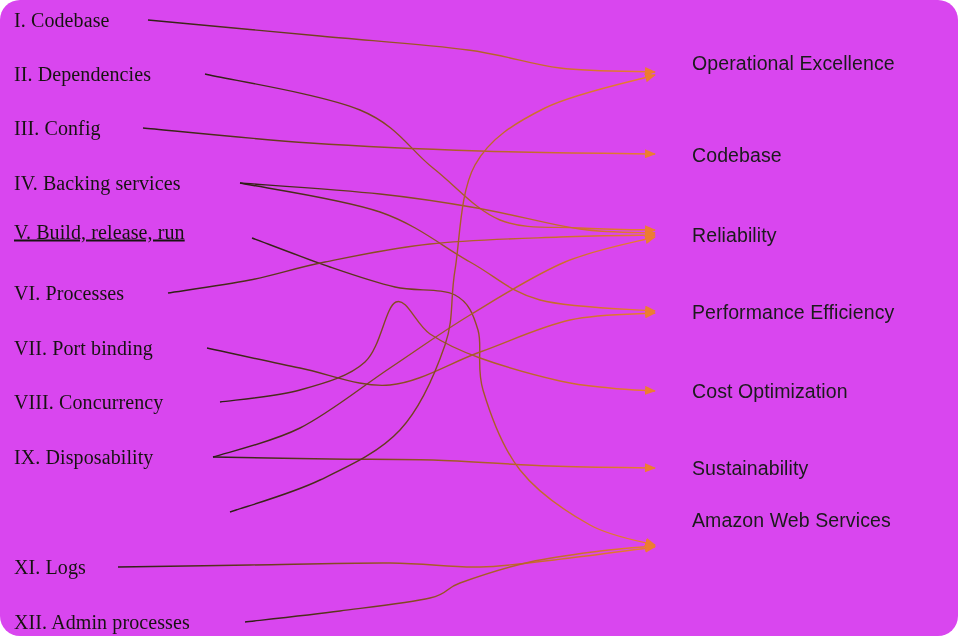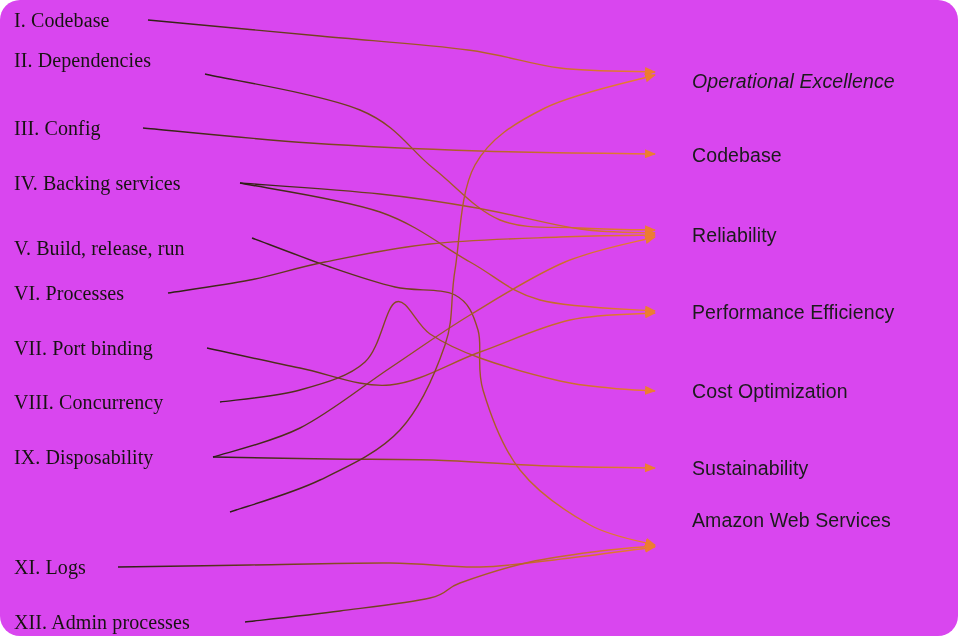--- a/index.html
+++ b/index.html
@@ -108,30 +108,30 @@
       <path d="M168,293 C181.7,290.8 223.8,285.2 250,280 C276.2,274.8 295.0,268.0 325,262 C355.0,256.0 390.8,248.2 430,244 C469.2,239.8 522.5,238.5 560,237 C597.5,235.5 639.2,235.3 655,235" fill="none" stroke="url(#edgegrad6)" stroke-width="1.4" marker-end="url(#arrowhead)"></path>
       <path d="M207,348 C222.5,351.3 269.5,361.8 300,368 C330.5,374.2 360.0,387.7 390,385 C420.0,382.3 450.0,362.8 480,352 C510.0,341.2 540.8,326.5 570,320 C599.2,313.5 640.8,314.2 655,313" fill="none" stroke="url(#edgegrad7)" stroke-width="1.4" marker-end="url(#arrowhead)"></path>
       <path d="M220,402 C233.3,400.0 275.8,396.7 300,390 C324.2,383.3 349.0,376.7 365,362 C381.0,347.3 385.2,306.7 396,302 C406.8,297.3 416.0,324.7 430,334 C444.0,343.3 458.3,350.2 480,358 C501.7,365.8 538.3,376.0 560,381 C581.7,386.0 594.2,386.3 610,388 C625.8,389.7 647.5,390.5 655,391" fill="none" stroke="url(#edgegrad8)" stroke-width="1.4" marker-end="url(#arrowhead)"></path>
       <path d="M213,457 C227.5,452.2 270.5,442.8 300,428 C329.5,413.2 361.7,386.8 390,368 C418.3,349.2 440.8,332.7 470,315 C499.2,297.3 534.2,275.0 565,262 C595.8,249.0 640.0,241.2 655,237" fill="none" stroke="url(#edgegrad9)" stroke-width="1.4" marker-end="url(#arrowhead)"></path>
       <path d="M213,457 C232.5,457.3 293.3,458.5 330,459 C366.7,459.5 396.3,458.8 433,460 C469.7,461.2 513.0,464.7 550,466 C587.0,467.3 637.5,467.7 655,468" fill="none" stroke="url(#edgegrad10)" stroke-width="1.4" marker-end="url(#arrowhead)"></path>
       <path d="M230,512 C245.0,506.7 291.7,493.7 320,480 C348.3,466.3 379.2,452.5 400,430 C420.8,407.5 435.8,371.7 445,345 C454.2,318.3 450.0,300.0 455,270 C460.0,240.0 460.0,192.0 475,165 C490.0,138.0 515.0,123.0 545,108 C575.0,93.0 636.7,80.5 655,75" fill="none" stroke="url(#edgegrad11)" stroke-width="1.4" marker-end="url(#arrowhead)"></path>
       <path d="M118,567 C140.0,566.7 204.7,565.7 250,565 C295.3,564.3 351.7,562.7 390,563 C428.3,563.3 450.0,567.8 480,567 C510.0,566.2 540.8,561.3 570,558 C599.2,554.7 640.8,548.8 655,547" fill="none" stroke="url(#edgegrad12)" stroke-width="1.4" marker-end="url(#arrowhead)"></path>
       <path d="M245,622 C260.8,620.2 309.2,615.0 340,611 C370.8,607.0 410.0,602.7 430,598 C450.0,593.3 443.3,589.0 460,583 C476.7,577.0 506.7,567.3 530,562 C553.3,556.7 579.2,553.7 600,551 C620.8,548.3 645.8,546.8 655,546" fill="none" stroke="url(#edgegrad13)" stroke-width="1.4" marker-end="url(#arrowhead)"></path>
     </svg>
 <div class="left-label" style="top: 20px; color: rgb(23, 19, 17);">I. Codebase</div>
-    <div class="left-label" style="top: 60px; color: rgb(23, 19, 17);">II. Dependencies</div>
+    <div class="left-label" style="top: 74px; color: rgb(23, 19, 17);">II. Dependencies</div>
     <div class="left-label" style="top: 128px; color: rgb(23, 19, 17);">III. Config</div>
     <div class="left-label" style="top: 183px; color: rgb(23, 19, 17);">IV. Backing services</div>
-    <div class="left-label" style="top: 248px; color: rgb(23, 19, 17);">V. Build, release, run</div>
+    <div class="left-label" style="top: 232px; color: rgb(23, 19, 17); text-decoration: underline;">V. Build, release, run</div>
     <div class="left-label" style="top: 348px; color: rgb(23, 19, 17);">VII. Port binding</div>
     <div class="left-label" style="top: 293px; color: rgb(23, 19, 17);">VI. Processes</div>
     <div class="left-label" style="top: 402px; color: rgb(23, 19, 17); text-align: center;">VIII. Concurrency</div>
     <div class="left-label" style="top: 457px; color: rgb(23, 19, 17);">IX. Disposability</div>
     <div class="left-label" style="top: 567px; color: rgb(23, 19, 17);">XI. Logs</div>
     <div class="left-label" style="top: 622px; color: rgb(23, 19, 17);">XII. Admin processes</div>
-    <div class="right-label" style="top: 81px; color: rgb(27, 27, 27); font-style: italic;">Operational Excellence</div>
+    <div class="right-label" style="top: 63px; color: rgb(27, 27, 27);">Operational Excellence</div>
     <div class="right-label" style="top: 155px; color: rgb(27, 27, 27);">Codebase</div>
     <div class="right-label" style="top: 235px; color: rgb(27, 27, 27);">Reliability</div>
     <div class="right-label" style="top: 312px; color: rgb(27, 27, 27); text-align: center;">Performance Efficiency</div>
     <div class="right-label" style="top: 391px; color: rgb(27, 27, 27);">Cost Optimization</div>
     <div class="right-label" style="top: 468px; color: rgb(27, 27, 27);">Sustainability</div>
     <div class="right-label" style="top: 520px; color: rgb(27, 27, 27); text-align: right;">Amazon Web Services</div>
   </div>
 
 </body></html>

